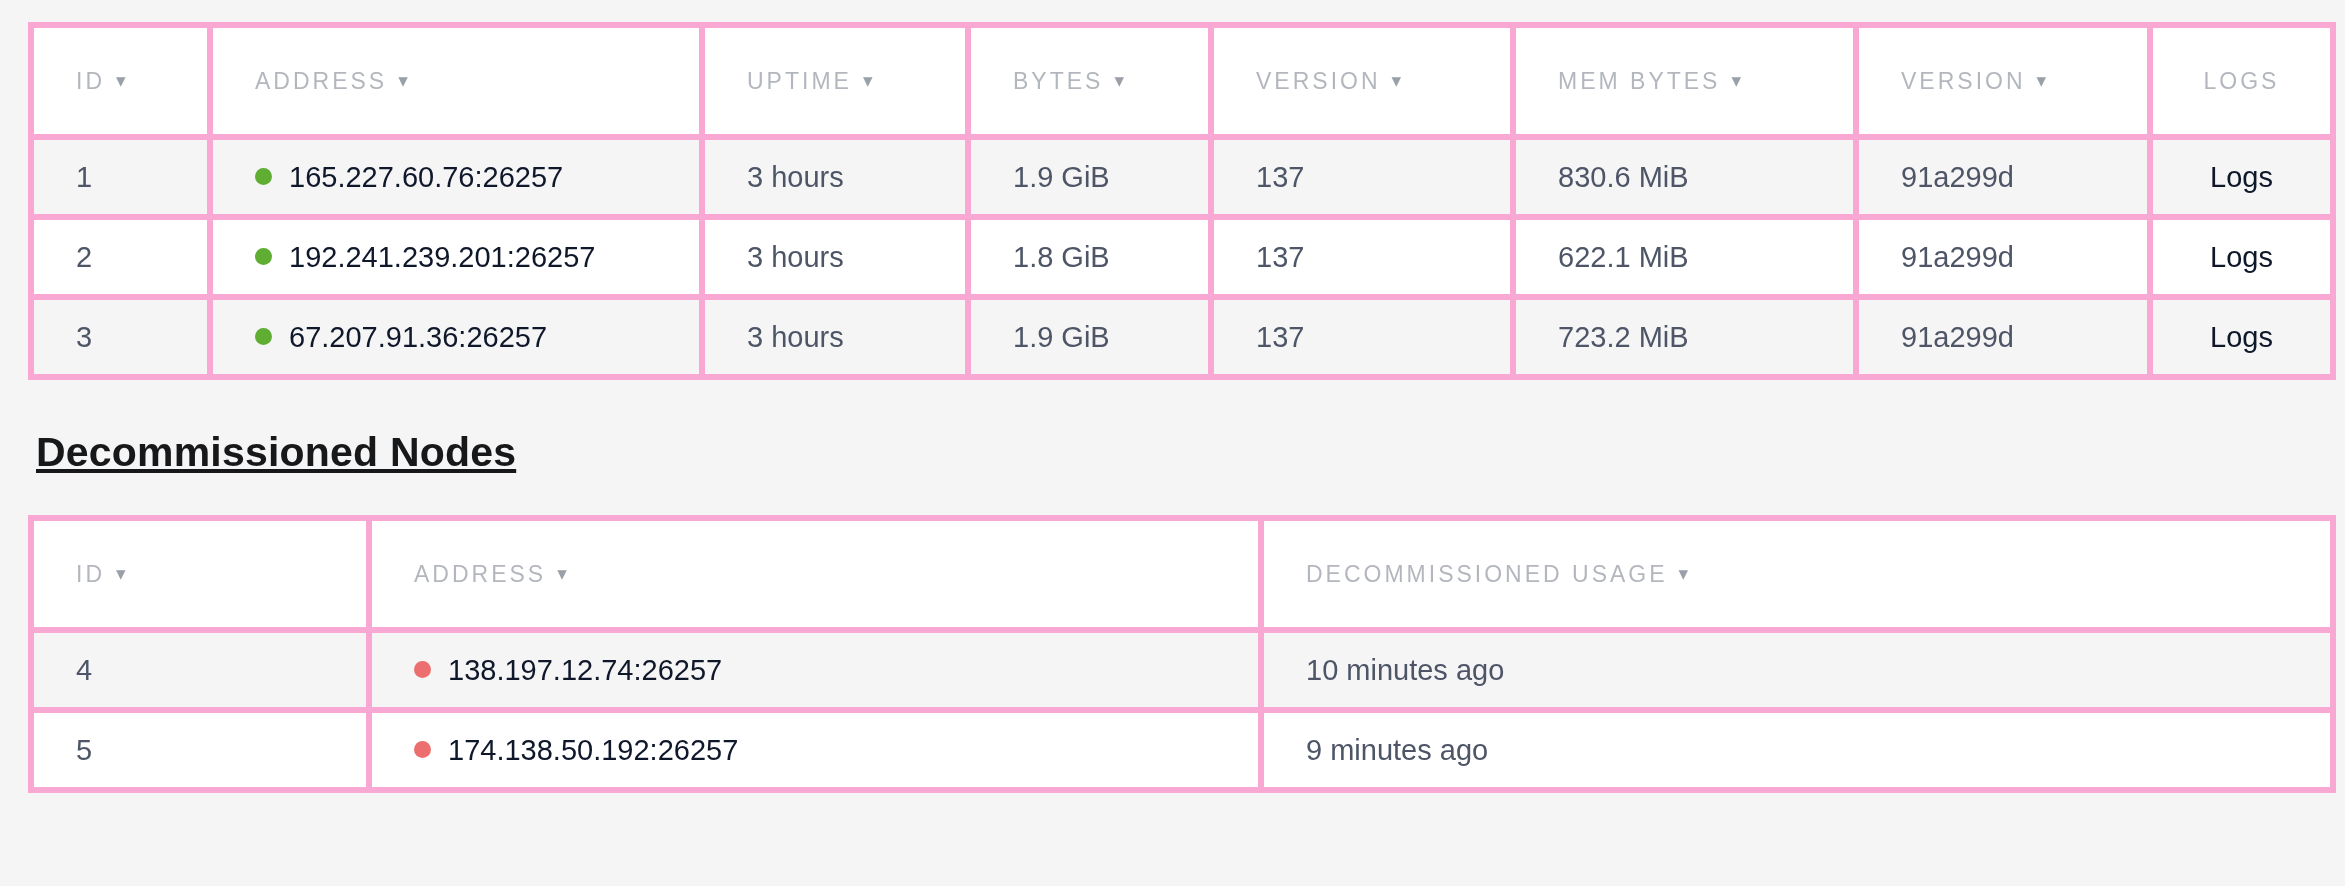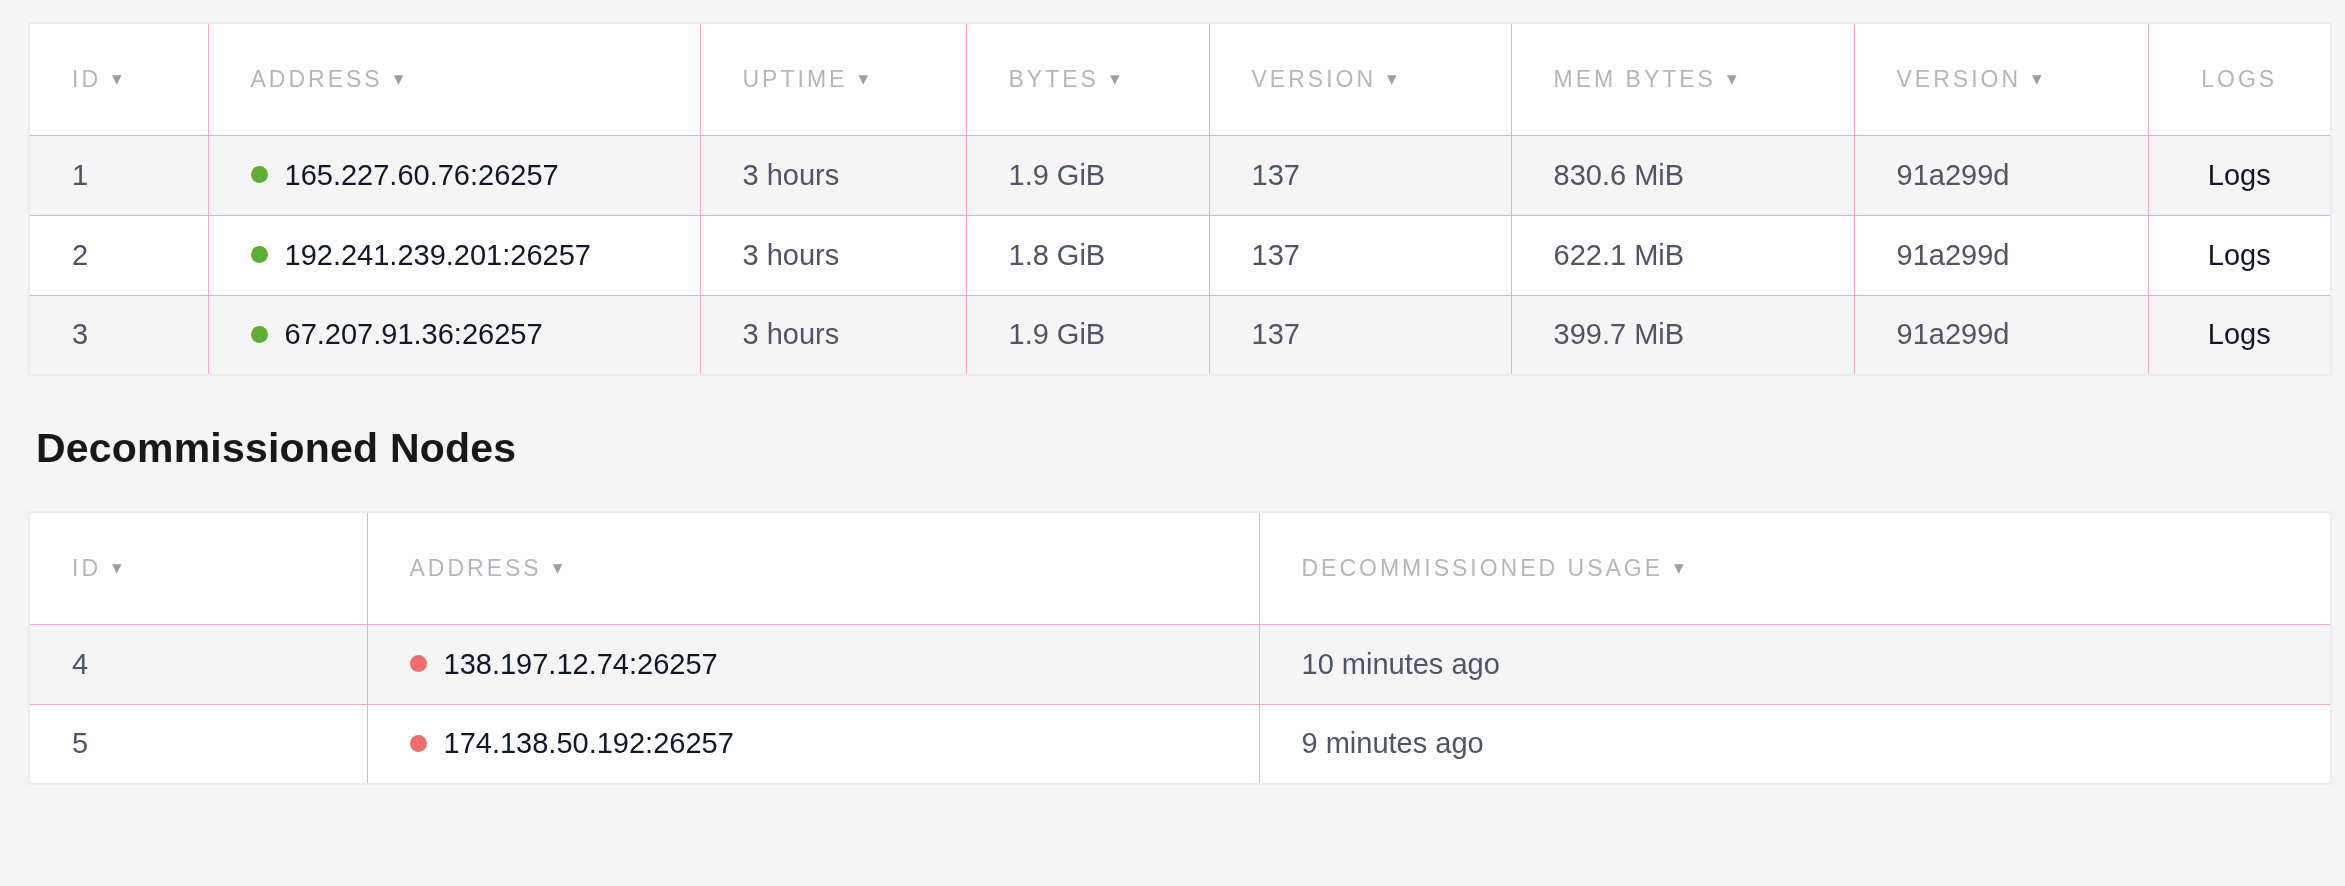--- a/index.html
+++ b/index.html
@@ -14,30 +14,30 @@
   .page { padding: 22px 15px 0 28px; }
 
   .section-title {
     font-size: 41px;
     font-weight: 700;
     color: #17181a;
     letter-spacing: 0.2px;
     line-height: 54px;
     margin: 0 0 20px 8px;
   }
-  .section-title.second { margin: 45px 0 36px 8px; }
+  .section-title.second { margin: 45px 0 36px 8px; text-decoration: underline; }
 
   table.nodes {
     border-collapse: collapse;
     table-layout: fixed;
     width: 2302px;
     background: #ffffff;
     border: 2px solid #ececee;
   }
-  th, td { border: 1px solid #f9a8d4; overflow: hidden; white-space: nowrap; }
+  th, td { border: 6px solid #f9a8d4; overflow: hidden; white-space: nowrap; }
 
   thead th {
     height: 112px;
     background: #ffffff;
     text-align: left;
     padding: 0 0 0 42px;
     font-size: 23px;
     font-weight: 400;
     color: #b3b7bd;
     letter-spacing: 3px;
@@ -128,21 +128,21 @@
         <td>622.1 MiB</td>
         <td>91a299d</td>
         <td class="center"><a class="link">Logs</a></td>
       </tr>
       <tr class="striped">
         <td>3</td>
         <td><span class="dot live"></span><a class="link">67.207.91.36:26257</a></td>
         <td>3 hours</td>
         <td>1.9 GiB</td>
         <td>137</td>
-        <td>399.7 MiB</td>
+        <td>723.2 MiB</td>
         <td>91a299d</td>
         <td class="center"><a class="link">Logs</a></td>
       </tr>
     </tbody>
   </table>
 
   <h1 class="section-title second">Decommissioned Nodes</h1>
 
   <table class="nodes">
     <colgroup>

